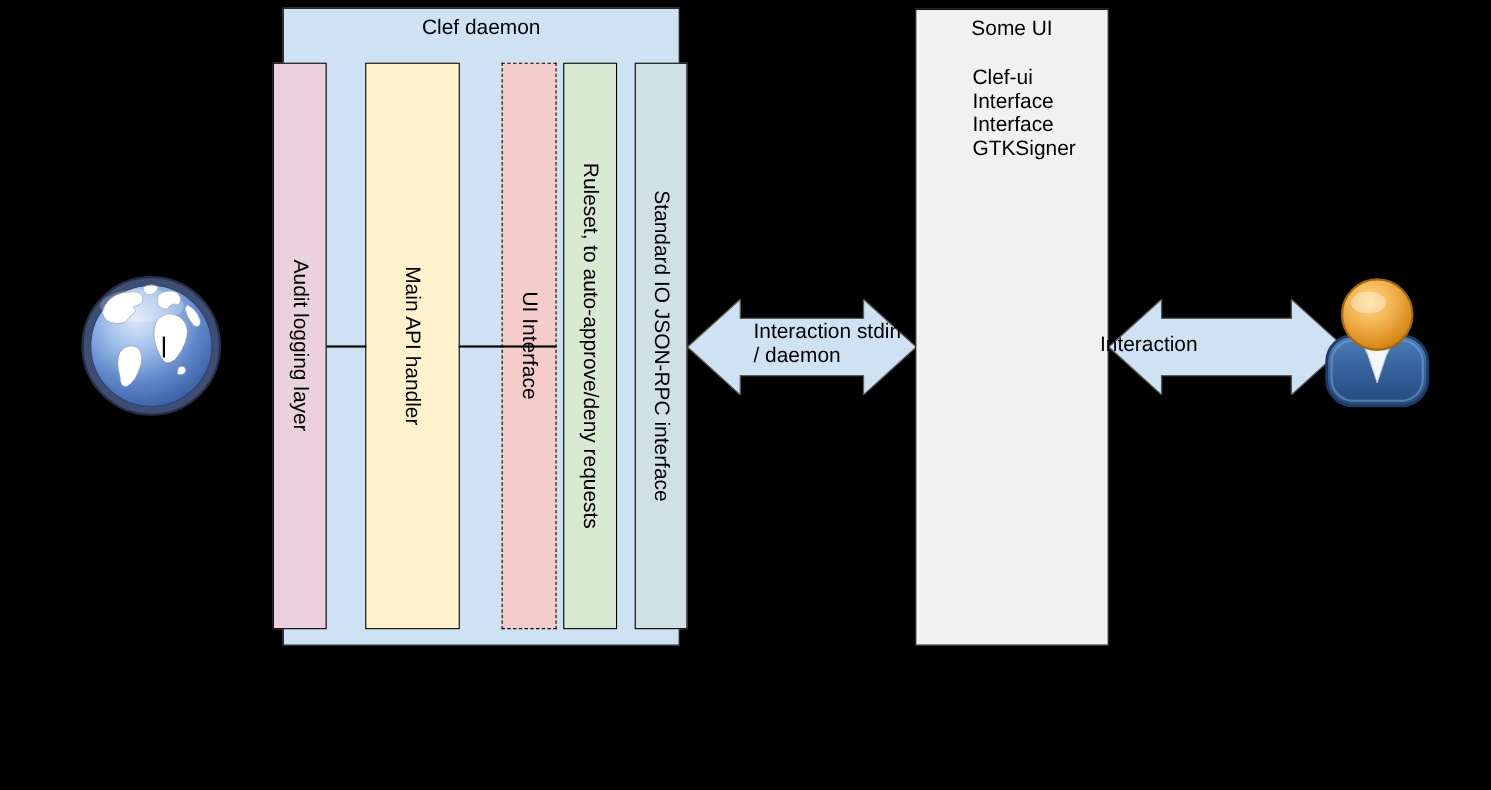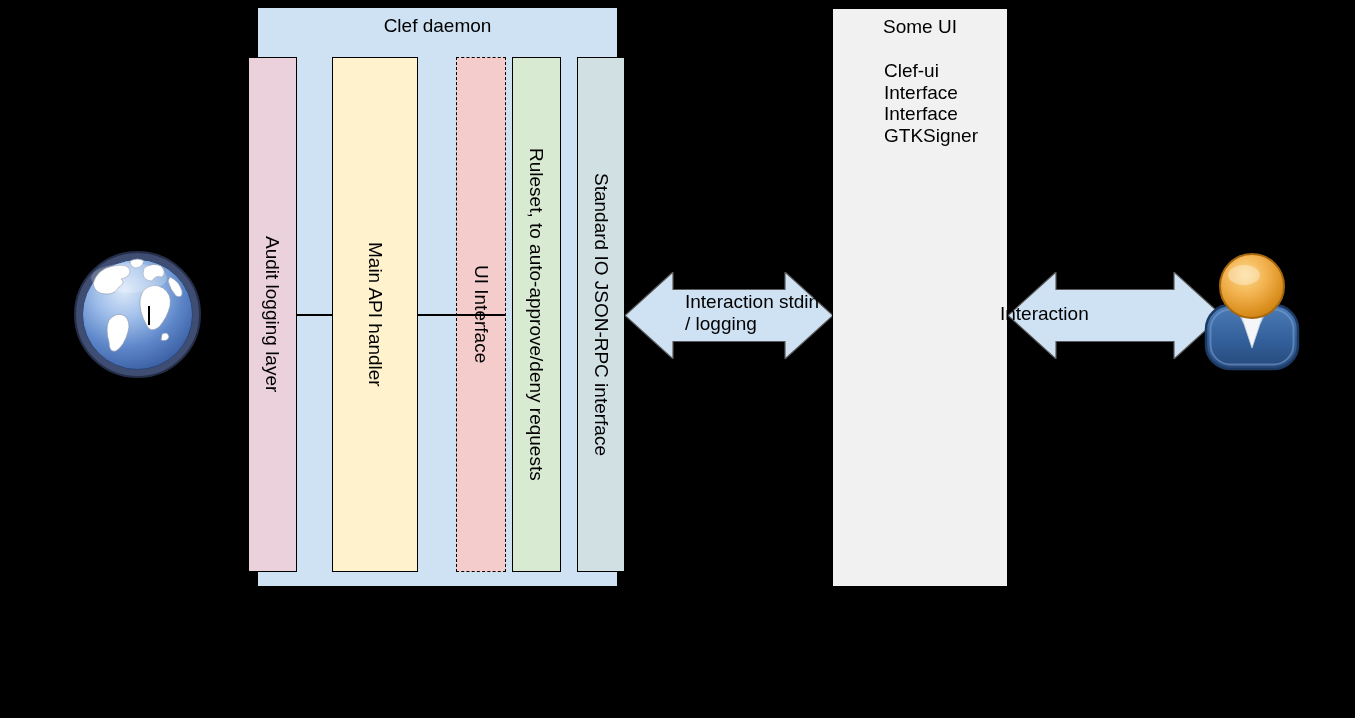--- a/index.html
+++ b/index.html
@@ -91,21 +91,21 @@
     </g>
     <ellipse cx="56" cy="28" rx="38" ry="15" fill="#ffffff" opacity="0.22"></ellipse>
   </svg>
   <div class="vstub"></div>
 
   <svg class="arrow arrow-1" width="208" height="87" viewBox="0 0 208 87" aria-hidden="true">
     <polygon points="0,43.5 48,0 48,17.5 160,17.5 160,0 208,43.5 160,87 160,69.5 48,69.5 48,87" fill="#cfe2f3"></polygon>
   </svg>
   <div class="arrow-label arrow-label-1">
     <span style="display:block">Interaction stdin</span>
-    <span style="display:block">/ logging</span>
+    <span style="display:block">/ daemon</span>
   </div>
 
   <div class="box someui-box" style="background-color: rgb(241, 241, 241);"></div>
   <div class="box-title someui-title">Some UI</div>
   <div class="ui-list">
     <div>Clef-ui</div>
     <div>Interface</div>
     <div>Interface</div>
     <div>GTKSigner</div>
   </div>

